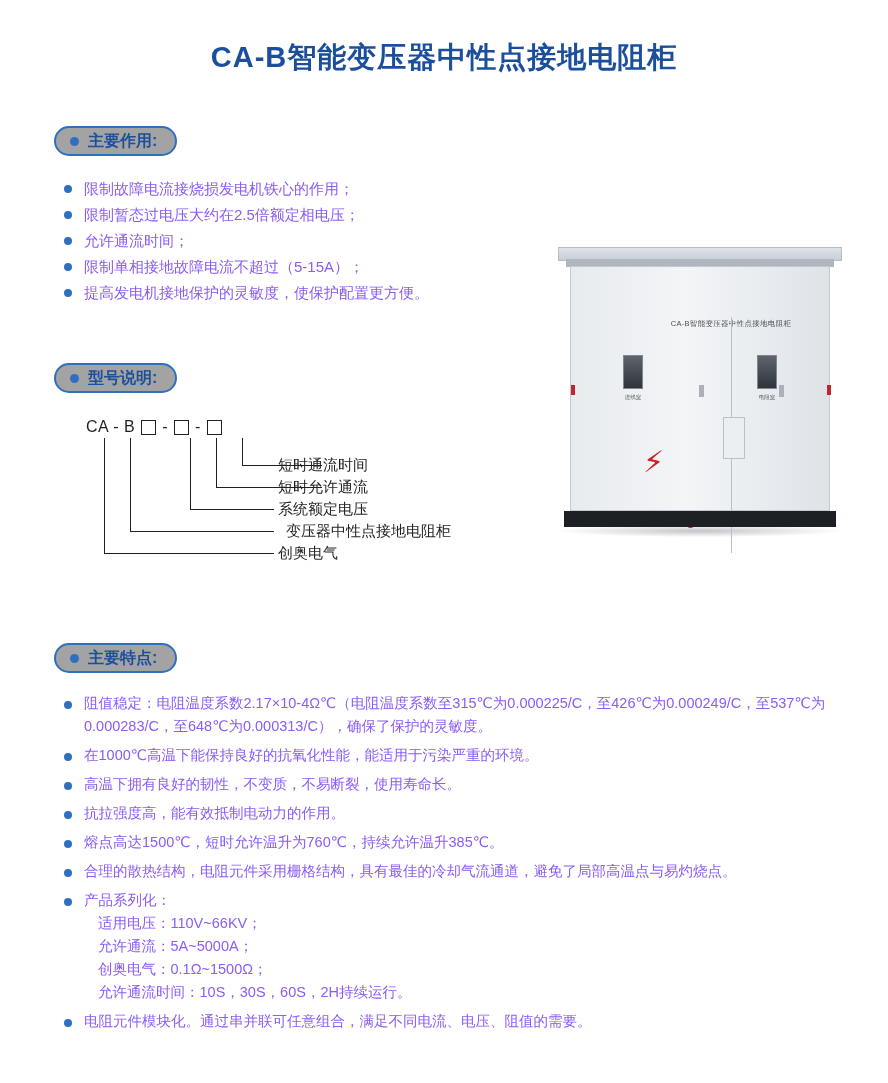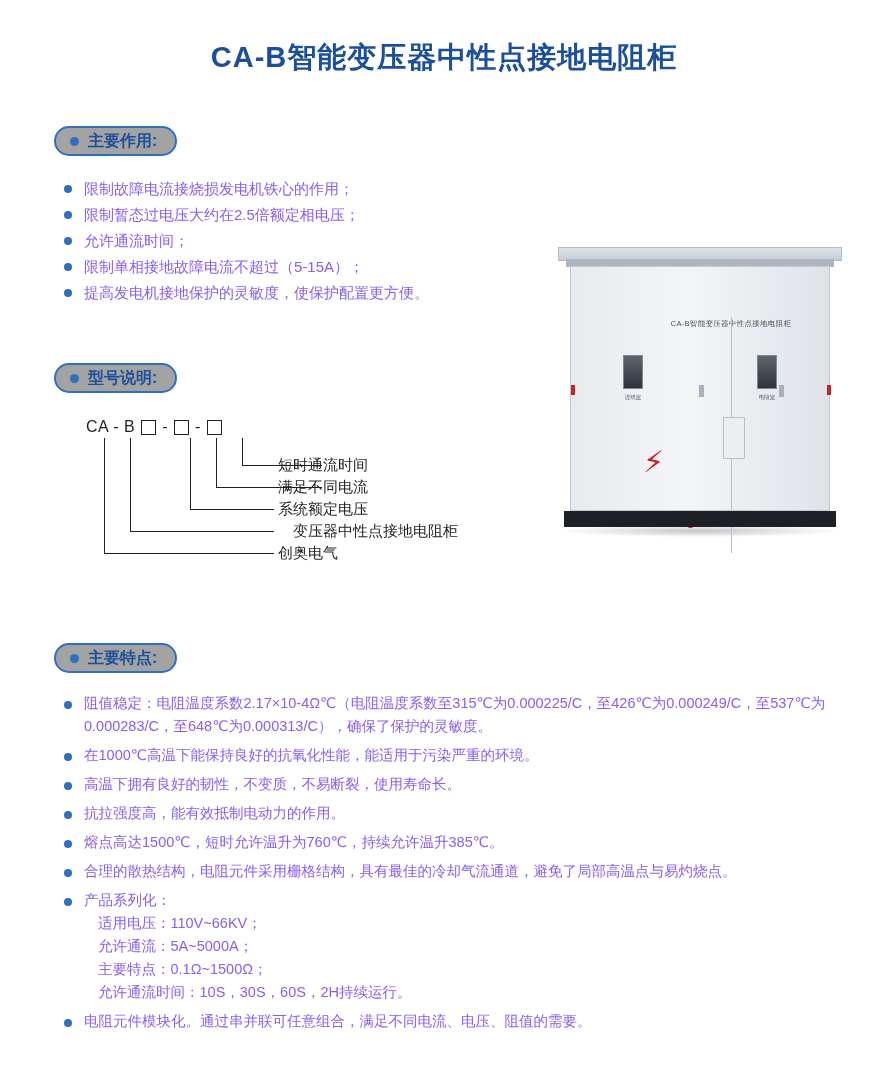--- a/index.html
+++ b/index.html
@@ -310,23 +310,23 @@
     <div class="vline" style="left:104px; top:20px; height:71px;"></div>
     <div class="hline" style="left:104px; top:91px; width:84px;"></div>
 
     <div class="vline" style="left:44px; top:20px; height:93px;"></div>
     <div class="hline" style="left:44px; top:113px; width:144px;"></div>
 
     <div class="vline" style="left:18px; top:20px; height:115px;"></div>
     <div class="hline" style="left:18px; top:135px; width:170px;"></div>
 
     <div class="model-label" style="left:192px; top:38px;">短时通流时间</div>
-    <div class="model-label" style="left:192px; top:60px;">满足不同电流</div>
+    <div class="model-label" style="left:192px; top:60px;">短时允许通流</div>
     <div class="model-label" style="left:192px; top:82px;text-align:right;">系统额定电压</div>
-    <div class="model-label" style="left:207px; top:104px;">变压器中性点接地电阻柜</div>
+    <div class="model-label" style="left:200px; top:104px;">变压器中性点接地电阻柜</div>
     <div class="model-label" style="left:192px; top:126px;">创奥电气</div>
   </div>
 
   <div class="photo">
     <div class="cab-shadow"></div>
     <div class="cab-top"></div>
     <div class="cab-top2"></div>
     <div class="cab-body">
       <div class="cab-brand">CA-B智能变压器中性点接地电阻柜</div>
       <div class="cab-doorline"></div>
@@ -356,19 +356,19 @@
     <li>阻值稳定：电阻温度系数2.17×10-4Ω℃（电阻温度系数至315℃为0.000225/C，至426℃为0.000249/C，至537℃为0.000283/C，至648℃为0.000313/C），确保了保护的灵敏度。</li>
     <li>在1000℃高温下能保持良好的抗氧化性能，能适用于污染严重的环境。</li>
     <li>高温下拥有良好的韧性，不变质，不易断裂，使用寿命长。</li>
     <li>抗拉强度高，能有效抵制电动力的作用。</li>
     <li>熔点高达1500℃，短时允许温升为760℃，持续允许温升385℃。</li>
     <li>合理的散热结构，电阻元件采用栅格结构，具有最佳的冷却气流通道，避免了局部高温点与易灼烧点。</li>
     <li>
       <span>产品系列化：</span>
       <span class="sub">适用电压：110V~66KV；</span>
       <span class="sub">允许通流：5A~5000A；</span>
-      <span class="sub">主要特点：0.1Ω~1500Ω；</span>
+      <span class="sub">创奥电气：0.1Ω~1500Ω；</span>
       <span class="sub">允许通流时间：10S，30S，60S，2H持续运行。</span>
     </li>
     <li>电阻元件模块化。通过串并联可任意组合，满足不同电流、电压、阻值的需要。</li>
   </ul>
 
 </div>
 
 </body></html>

